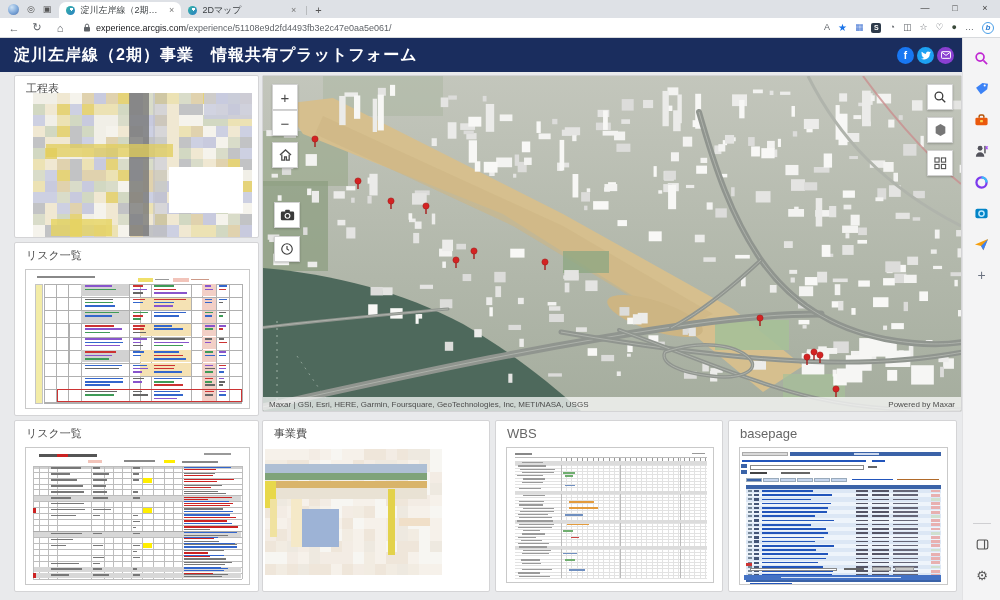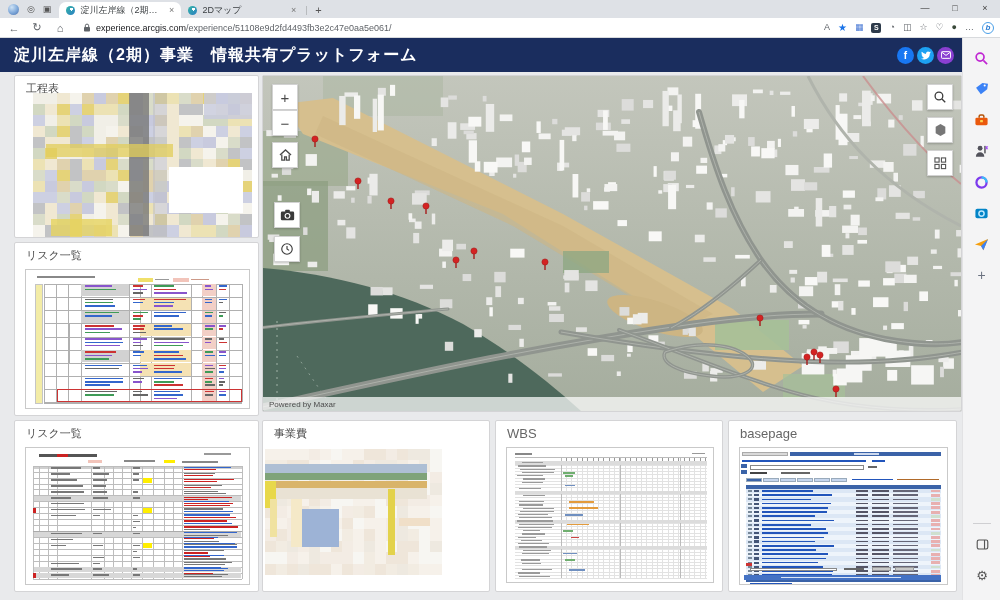--- a/index.html
+++ b/index.html
@@ -1020,20 +1020,21 @@
     </div>
   <div class="mbtn" style="right:8px;top:74px">
       <svg width="13" height="13" viewBox="0 0 14 14">
         <rect x="1" y="1" width="4.5" height="4.5" fill="none" stroke="#555" stroke-width="1.2"></rect>
         <rect x="8" y="1" width="4.5" height="4.5" fill="none" stroke="#555" stroke-width="1.2"></rect>
         <rect x="1" y="8" width="4.5" height="4.5" fill="none" stroke="#555" stroke-width="1.2"></rect>
         <rect x="8" y="8" width="4.5" height="4.5" fill="none" stroke="#555" stroke-width="1.2"></rect>
       </svg>
     </div>
   <div class="attr">
+    <span>Maxar | GSI, Esri, HERE, Garmin, Foursquare, GeoTechnologies, Inc, METI/NASA, USGS</span>
     <span>Powered by Maxar</span>
   </div>
 </div>
 
 <div class="card" id="card-issues" style="left:14px;top:420px;width:245px;height:172px">
   <div class="ptitle">リスク一覧</div>
   <div class="docpage" id="issues-doc" style="left:10px;top:26px;width:225px;height:138px">
       <div class="cell" style="left: 6%; top: 4.5%; width: 26%; height: 2.2%; background: rgb(85, 85, 85);"></div>
       <div class="cell" style="left: 14%; top: 4.5%; width: 5%; height: 2.2%; background: rgb(204, 34, 34);"></div>
       <div class="cell" style="left: 80%; top: 4%; width: 12%; height: 1.4%; background: rgb(153, 153, 153);"></div>

